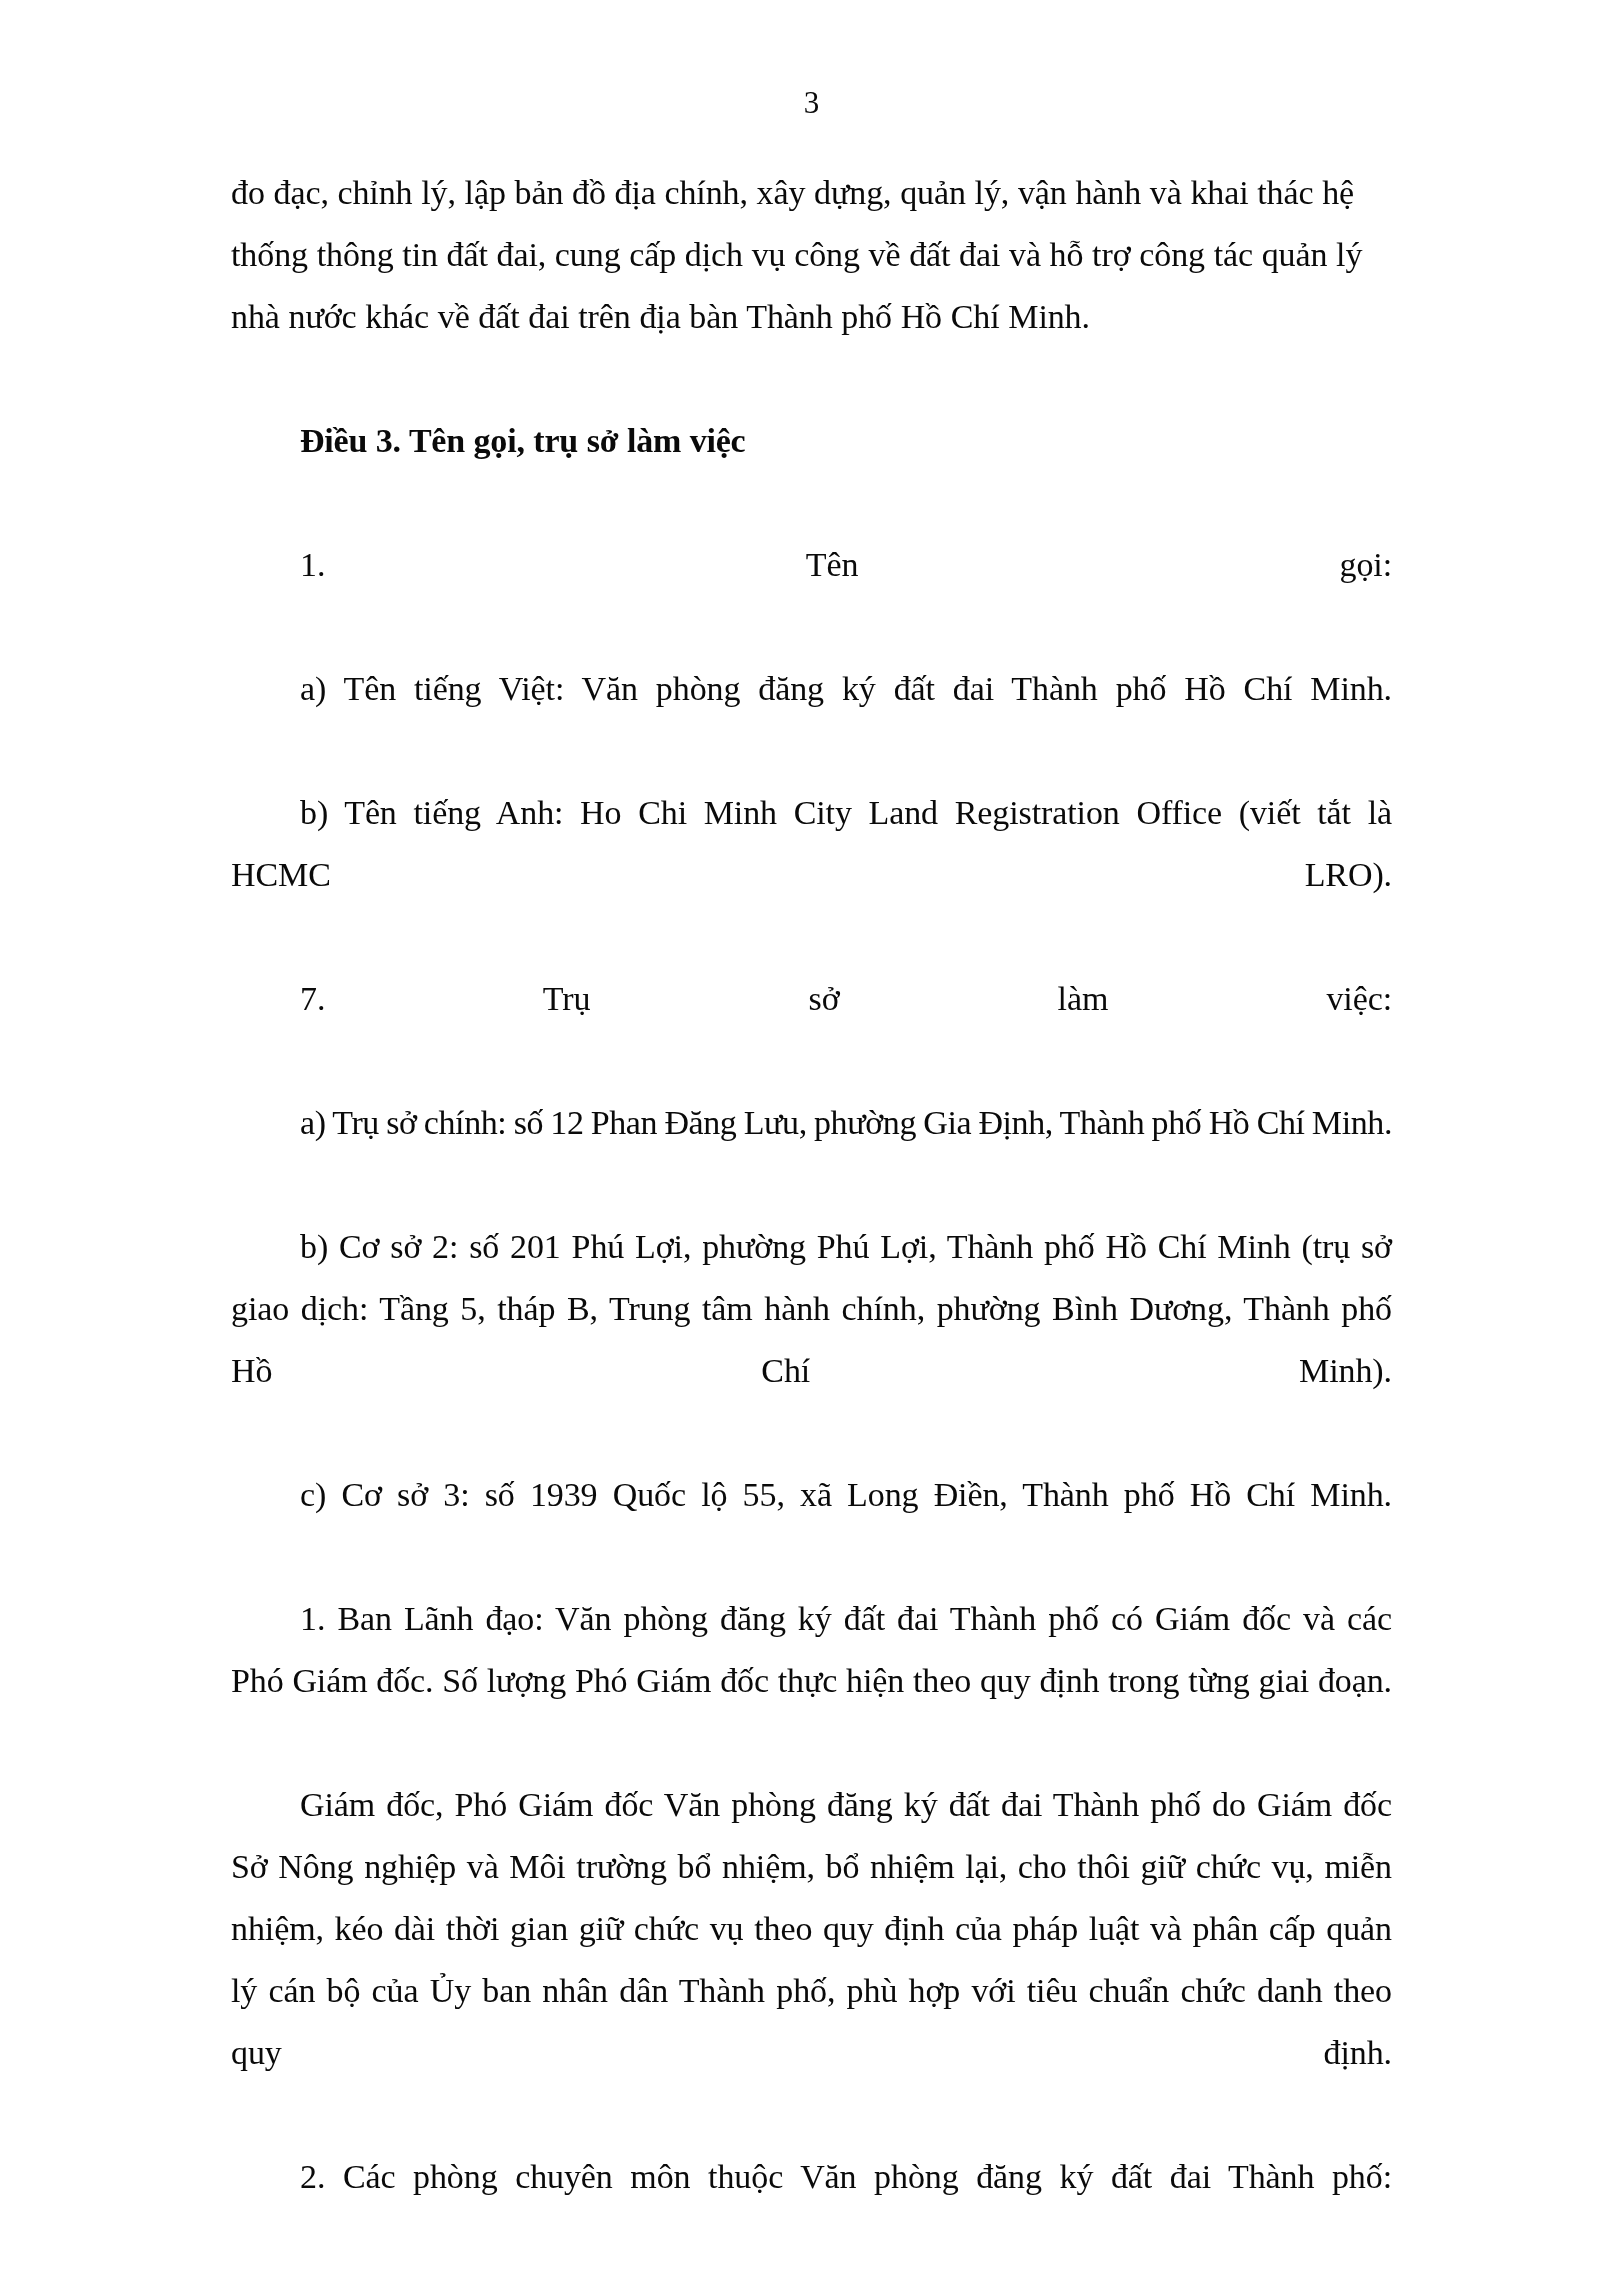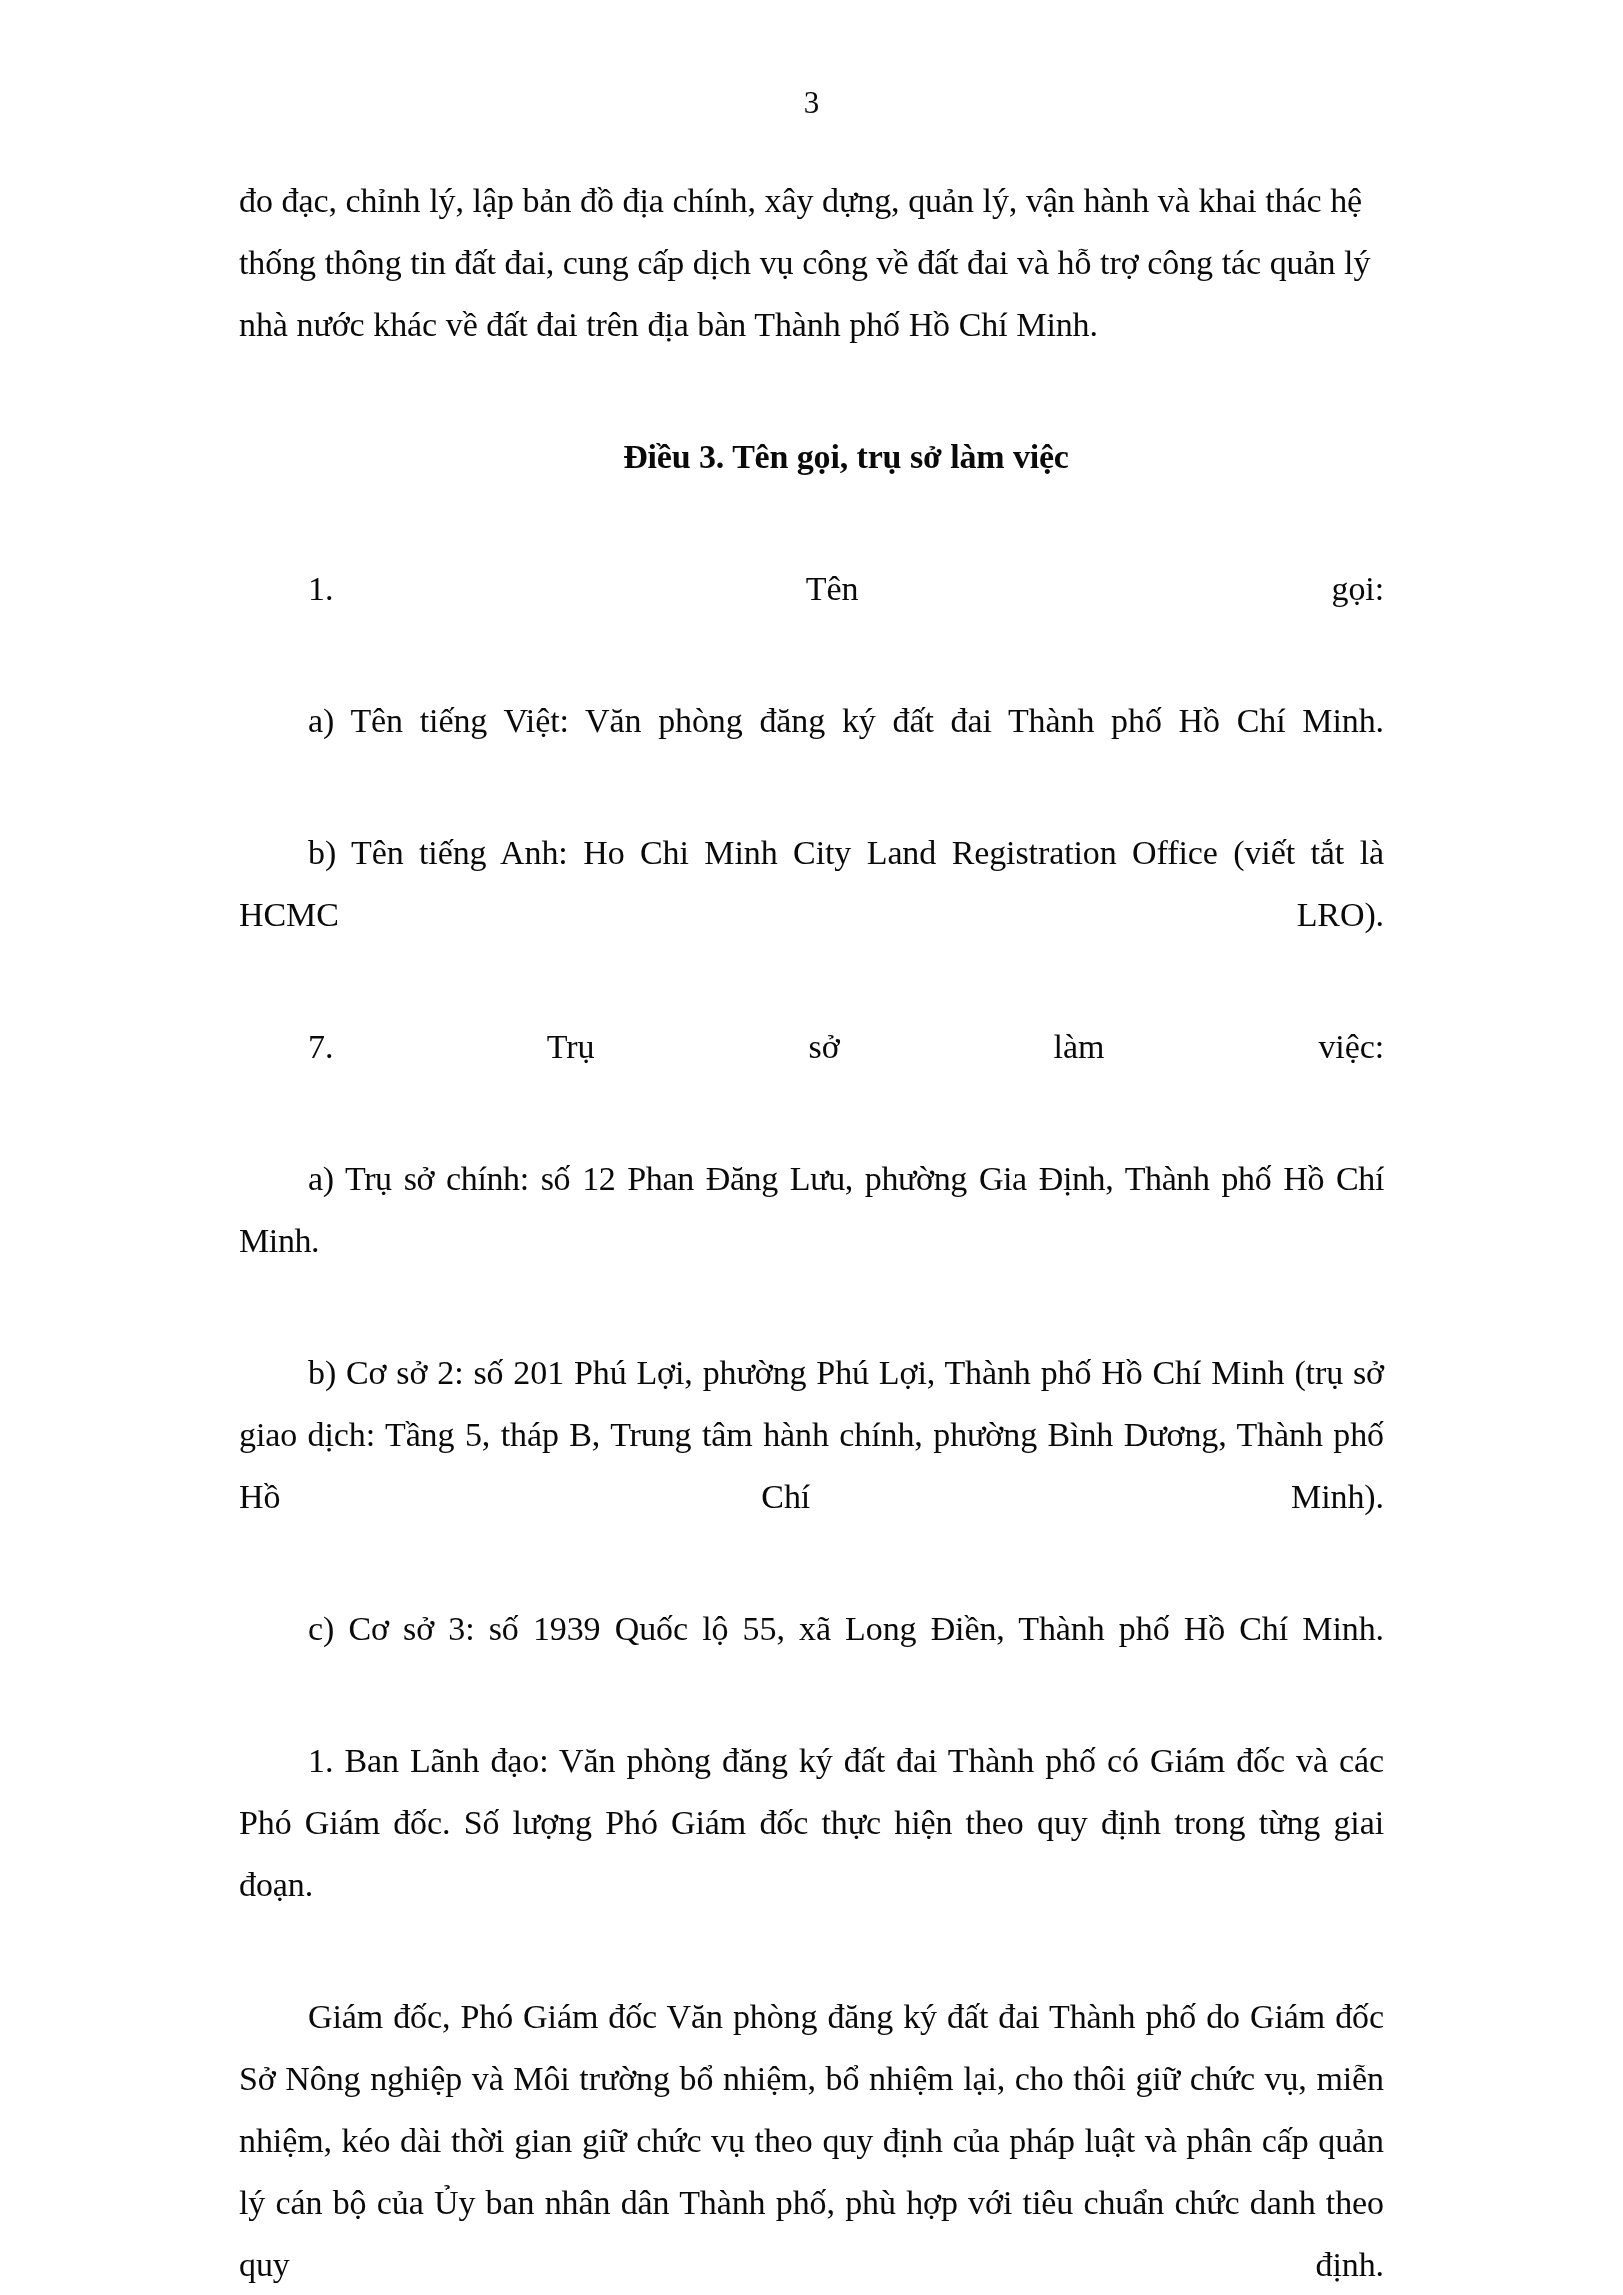--- a/index.html
+++ b/index.html
@@ -31,36 +31,36 @@
     line-height: 1;
     letter-spacing: 0.2px;
   }
   .content {
     position: absolute;
     top: 162px;
     left: 231px;
     width: 1161px;
   }
   p {
-    margin: 8px;
+    margin: 0;
     font-size: 34px;
     line-height: 62px;
     text-align: justify;
     text-justify: inter-word;
     letter-spacing: -0.1px;
     word-spacing: 0.3px;
     -webkit-font-smoothing: antialiased;
   }
   p.indent {
     text-indent: 69px;
   }
   p.heading {
     font-weight: bold;
     text-indent: 69px;
-    text-align: center;
+    text-align: left;
     letter-spacing: -0.2px;
   }
   p.flush {
     text-indent: 0;
     text-align: left;
   }
   p.tight {
     word-spacing: -1.3px;
     letter-spacing: -0.4px;
   }

